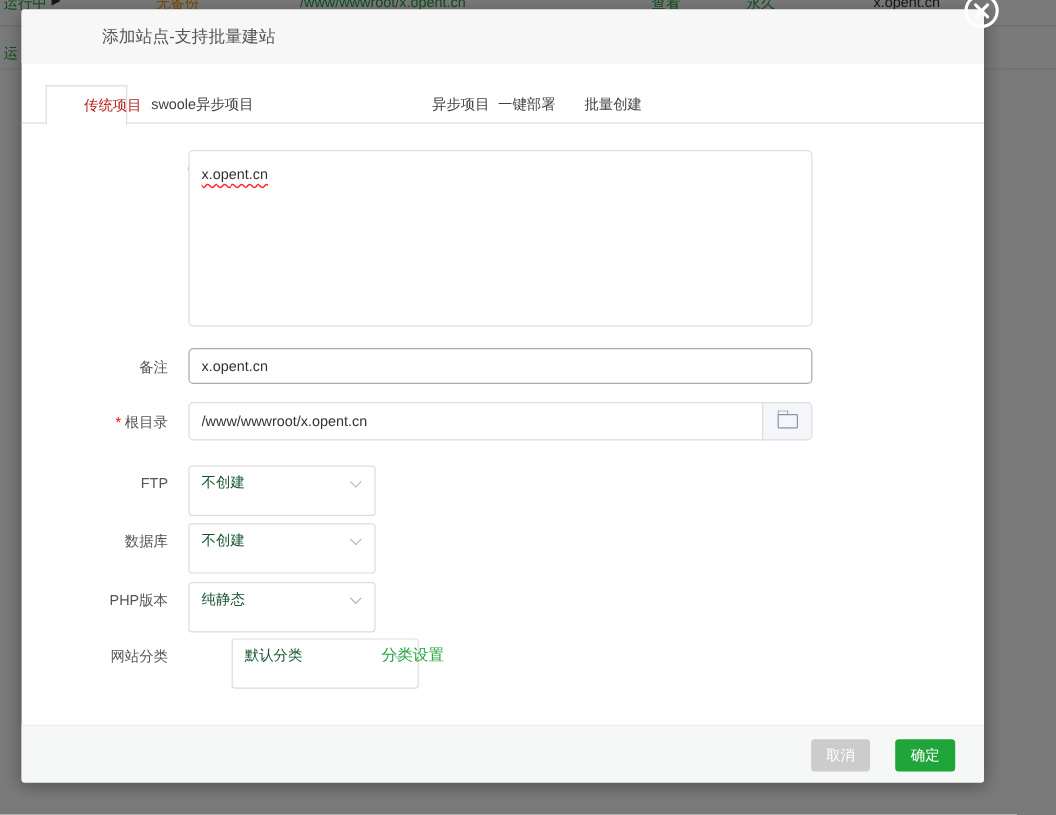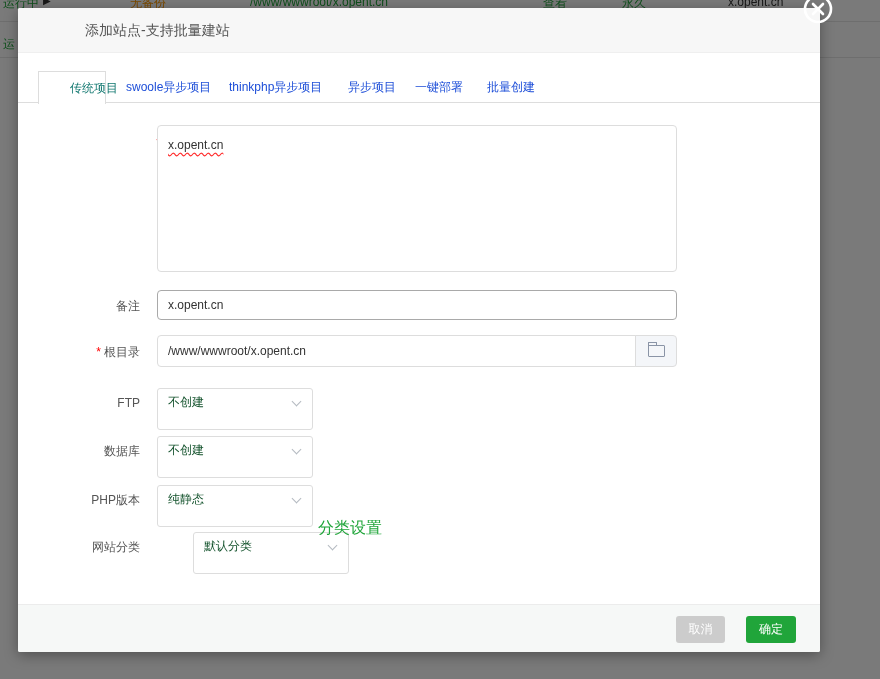--- a/index.html
+++ b/index.html
@@ -37,26 +37,26 @@
     cursor:pointer;
   }
 
   
   .tabbar {
     position:absolute; left:0; top:63px; right:0; height:32px;
     border-bottom:1px solid #ddd;
   }
   .tab {
     position:absolute; top:0; height:32px; line-height:32px;
-    font-size:12px; color:#1d4ed8; white-space:nowrap; cursor:pointer;
+    font-size:12px; color:#404040; white-space:nowrap; cursor:pointer;
   }
   .tab.active {
     left:20px; width:68px; height:33px; text-align:center;
     background:#fff; border:1px solid #ddd; border-bottom:none;
-    color:#0f766e;
+    color:#b91c1c;
     padding-left:31px;
   }
 
   
   .form-label {
     position:absolute; left:0; width:122px; text-align:right;
     font-size:12px; color:#555; line-height:14px; white-space:nowrap;
   }
   .req { color:#ff0000; margin-right:3px; }
   .domain-box {
@@ -93,21 +93,21 @@
     border:1px solid #ddd; border-radius:3px; background:#fff;
     font-size:12px; color:#14532d; line-height:27px; padding-left:10px;
     cursor:pointer;
   }
   .chev {
     position:absolute; right:12px; top:9px; width:7px; height:7px;
     border-right:1px solid #b4bac1; border-bottom:1px solid #b4bac1;
     transform:rotate(45deg);
   }
   .cat-link {
-    position:absolute; left:300px; top:510px; font-size:16px; color:#20a53a;
+    position:absolute; left:300px; top:529px; font-size:13px; color:#20a53a;
     cursor:pointer; text-decoration:none;
   }
 
   
   .modal-footer {
     position:absolute; left:0; right:0; bottom:0; height:48px;
     background:#f6f8f7; border-top:1px solid #ececec; border-radius:0 0 2px 2px;
   }
   .btn {
     position:absolute; top:11px; height:27px; border:none; border-radius:3px;
@@ -145,22 +145,21 @@
     <svg width="30" height="30" viewBox="0 0 30 30">
       <circle cx="15" cy="15" r="13" fill="none" stroke="#ffffff" stroke-width="2.6"></circle>
       <line x1="10" y1="10" x2="20" y2="20" stroke="#ffffff" stroke-width="2.6" stroke-linecap="round"></line>
       <line x1="20" y1="10" x2="10" y2="20" stroke="#ffffff" stroke-width="2.6" stroke-linecap="round"></line>
     </svg>
   </div>
 
   <div class="tabbar">
     <div class="tab active" style="left:20px;">传统项目</div>
     <div class="tab" style="left:108px;">swoole异步项目</div>
-    <div class="tab" style="left:211px;">thinkphp异步项目</div>
-    <div class="tab" style="left:330px;">异步项目</div>
+    <div class="tab" style="left:342px;">异步项目</div>
     <div class="tab" style="left:397px;">一键部署</div>
     <div class="tab" style="left:469px;">批量创建</div>
   </div>
 
   <div class="form-label" style="top:128px;margin-left:48px;">
     <span class="req">*</span><span>域名</span>
   </div>
   <div class="domain-box">
     <span class="wavy">x.opent.cn</span>
   </div>

